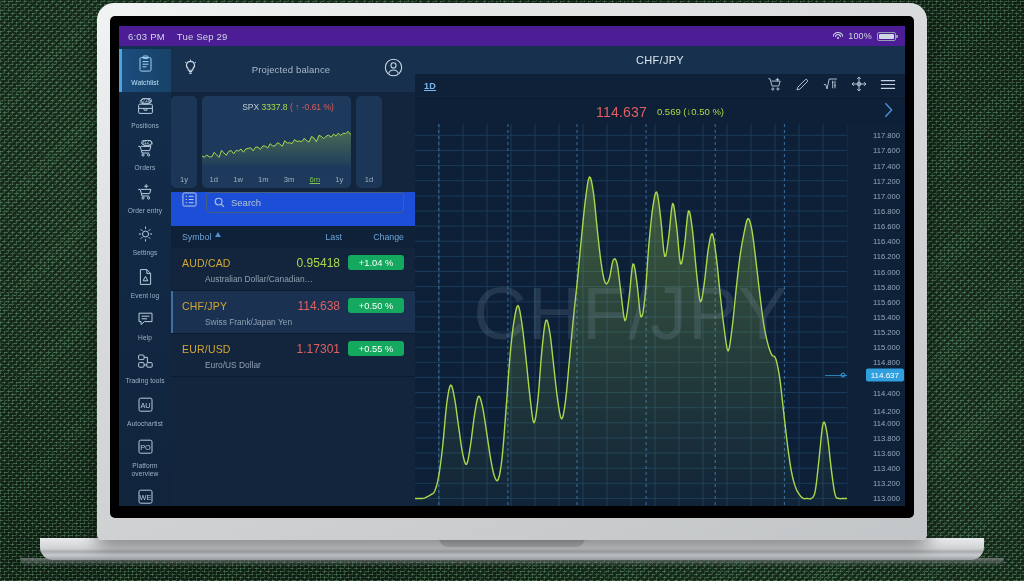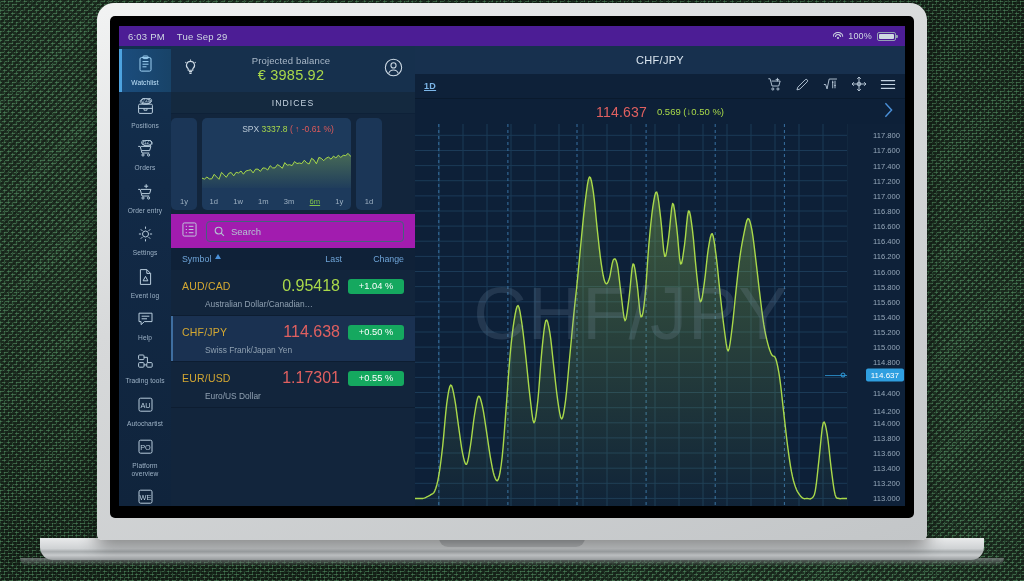--- a/index.html
+++ b/index.html
@@ -126,21 +126,21 @@
   .idx-title .sym { color:#b9c8d6; }
   .idx-title .val { color:#a9d94a; }
   .idx-title .chg { color:#e05a5a; }
   .idx-spark { position:absolute; left:0; right:0; top:22px; height:48px; }
   .idx-ranges { position:absolute; left:0; right:0; bottom:4px; display:flex; justify-content:space-around;
      font-size:7.6px; color:#9db0c2;}
   .idx-ranges .sel { color:#7ec24b; text-decoration: underline; }
   .side-lbl { position:absolute; bottom:4px; left:0; right:0; text-align:center; font-size:7.6px; color:#9db0c2;}
 
   
-  .search-row { height:34px; background:#a21caf; display:flex; align-items:center; gap:9px; padding:0 11px; }
+  .search-row { height:34px; background:#1d4ed8; display:flex; align-items:flex-start; gap:9px; padding:0 11px; }
   .list-ico { color:#c3d2e0; }
   .search-box {
     flex:1; height:21px; border:1px solid #4a6party; border:1px solid #46617d; border-radius:4px;
     display:flex; align-items:center; gap:6px; padding:0 7px; background:transparent;
   }
   .search-ph { font-size:9.5px; color:#b4c3d2; }
 
   .tbl-head {
     height:22px; background:#0f2138; display:flex; align-items:center; font-size:8.8px; color:#6ea4d8;
     padding:0 11px;
@@ -150,21 +150,21 @@
   .th-chg { width:62px; text-align:right; }
   .caret-up { width:0;height:0;border-left:3.5px solid transparent;border-right:3.5px solid transparent;border-bottom:5px solid #4a90d9;}
 
   .row {
     padding:7px 11px 6px; border-bottom:1px solid #0d1d31; background:#12253c; position:relative;
   }
   .row.sel { background:#1a3151; }
   .row.sel:before{ content:""; position:absolute; left:0; top:0; bottom:0; width:2px; background:#3f6ea0;}
   .row-top { display:flex; align-items:center; }
   .r-sym { flex:1; font-size:10.5px; color:#d4a832; letter-spacing:.2px; }
-  .r-last { width:62px; text-align:right; font-size:16px; }
+  .r-last { width:62px; text-align:right; font-size:12px; }
   .r-last.up { color:#a9d94a; }
   .r-last.down { color:#e06060; }
   .r-chg {
     width:56px; margin-left:8px; text-align:center; font-size:9.3px; color:#fff;
     background:#15a85f; border-radius:3px; padding:2.5px 0;
   }
   .r-desc { font-size:8.4px; color:#8fa0b1; margin-top:4px;margin-left:23px; }
 
   
   .chartpane { flex:1; display:flex; flex-direction:column; background:#0d2038; overflow:hidden; }
@@ -342,32 +342,30 @@
             <div class="balance-bar">
               <span class="bulb">
                 <svg width="15" height="17" viewBox="0 0 15 17" fill="none" stroke="currentColor" stroke-width="1.1">
                   <path d="M7.5 2.4a4 4 0 0 0-2.3 7.3v1.6h4.6V9.7A4 4 0 0 0 7.5 2.4z"></path>
                   <path d="M5.9 12.6h3.2M6.4 14.4h2.2"></path>
                   <path d="M7.5 .6v1.2M2.4 3.1l.8.8M12.6 3.1l-.8.8"></path>
                 </svg>
               </span>
               <div class="balance-center">
                 <div class="balance-title">Projected balance</div>
-                <div class="balance-value">€ 3985.92</div>
               </div>
               <span class="avatar">
                 <svg width="19" height="19" viewBox="0 0 20 20" fill="none" stroke="currentColor" stroke-width="1.1">
                   <circle cx="10" cy="10" r="8.6"></circle>
                     <circle cx="10" cy="7.8" r="2.7"></circle>
                   <path d="M4.9 16.3a5.4 5.4 0 0 1 10.2 0"></path>
                 </svg>
               </span>
             </div>
 
-            <div class="indices-head">INDICES</div>
 
             <div class="indices-wrap">
               <div class="idx-card side">
                 <div class="side-lbl">1y</div>
               </div>
 
               <div class="idx-card main">
                 <div class="idx-title">
                   <span class="sym">SPX</span>
                   <span class="val">3337.8</span>

